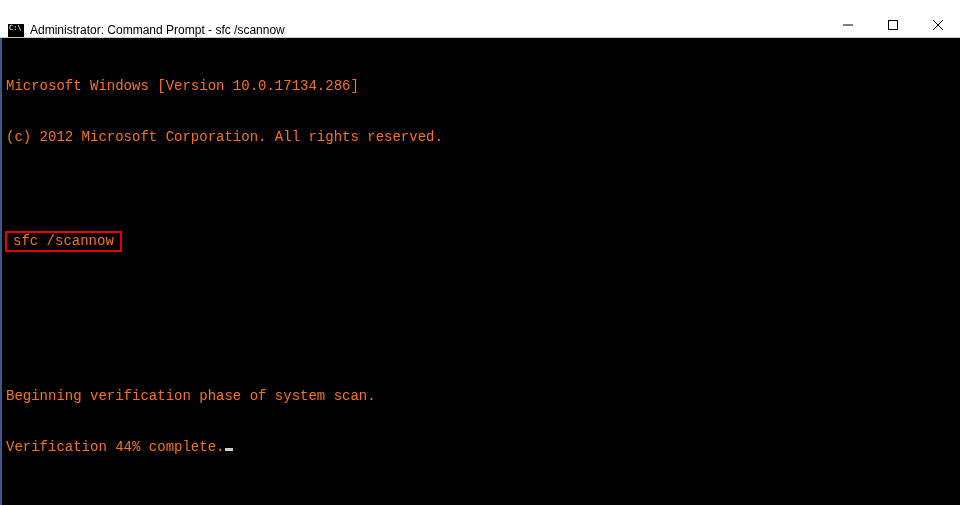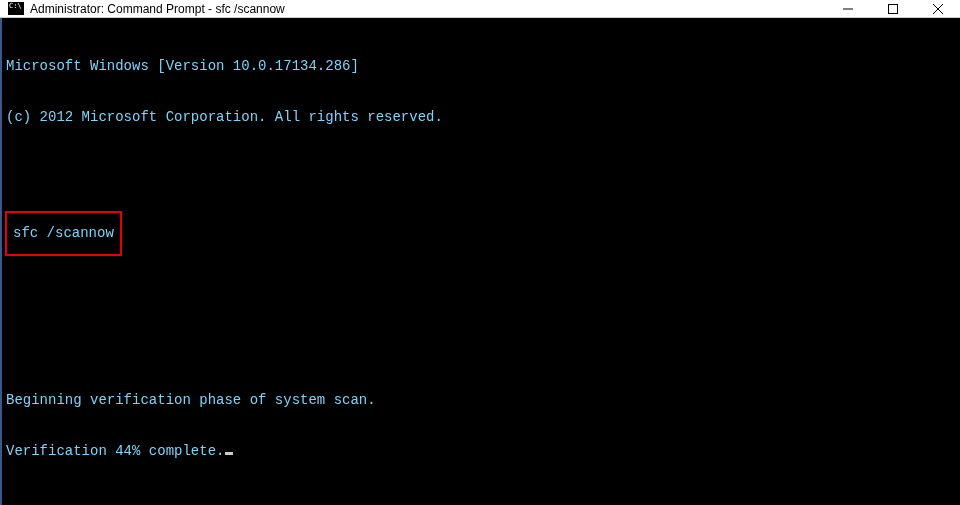--- a/index.html
+++ b/index.html
@@ -11,24 +11,24 @@
       overflow: hidden;
     }
     .window {
       width: 960px;
       height: 505px;
       background: #fff;
       display: flex;
       flex-direction: column;
     }
     .titlebar {
-      height: 18px;
+      height: 38px;
       background: #fff;
       display: flex;
-      align-items: center;
+      align-items: flex-end;
       border-bottom: 1px solid #ccc;
       font-size: 12px;
       color: #000;
     }
     .titlebar-icon {
       width: 16px;
       height: 13px;
       margin: 0 6px 0 8px;
       background: #000;
       position: relative;
@@ -60,29 +60,29 @@
     }
     .tb-btn svg { display: block; }
     .console {
       flex: 1;
       background: #000;
       border-left: 2px solid #3a5a8a;
       padding: 6px 4px 0 4px;
       font-family: Consolas, "Courier New", monospace;
       font-size: 14px;
       line-height: 17px;
-      color: #7dd3fc;
+      color: #f97316;
       white-space: pre;
       overflow: hidden;
     }
     .line { display: block; }
     .prompt-line { display: flex; align-items: center; }
     .highlight-box {
       border: 2px solid #e60000;
-      padding: 12px 6px;
+      padding: 0 6px;
       margin-left: -1px;
     }
     .cursor {
       display: inline-block;
       width: 8px;
       height: 3px;
       background: #cccccc;
       vertical-align: baseline;
       margin-left: 1px;
       position: relative;

